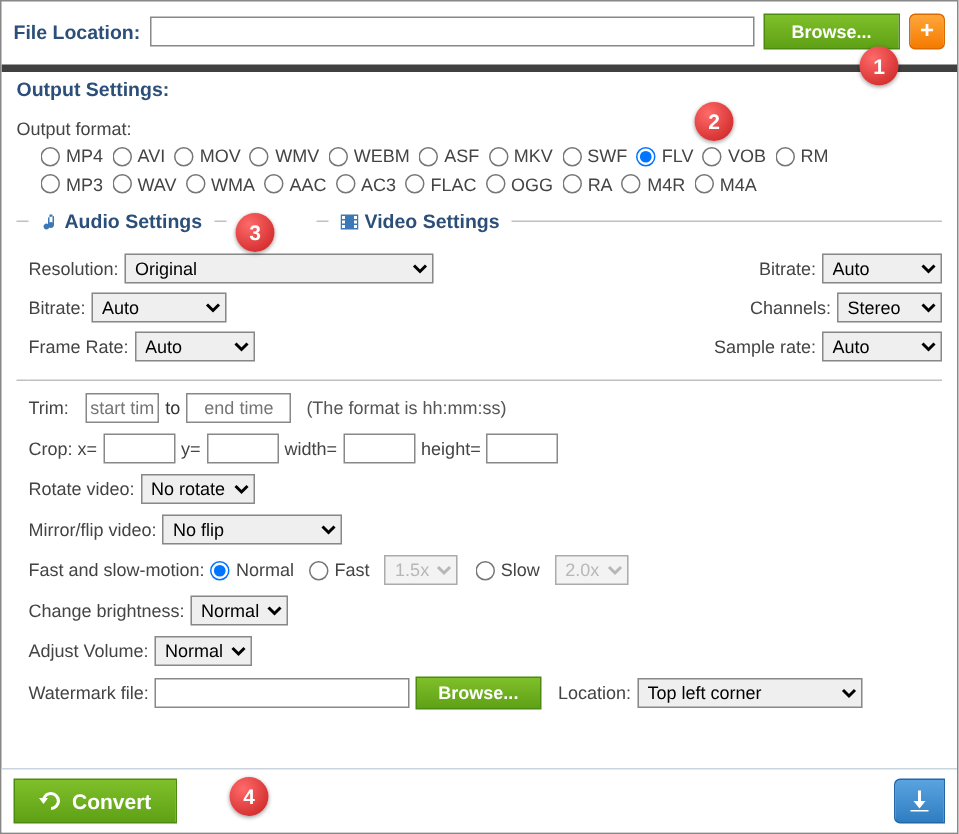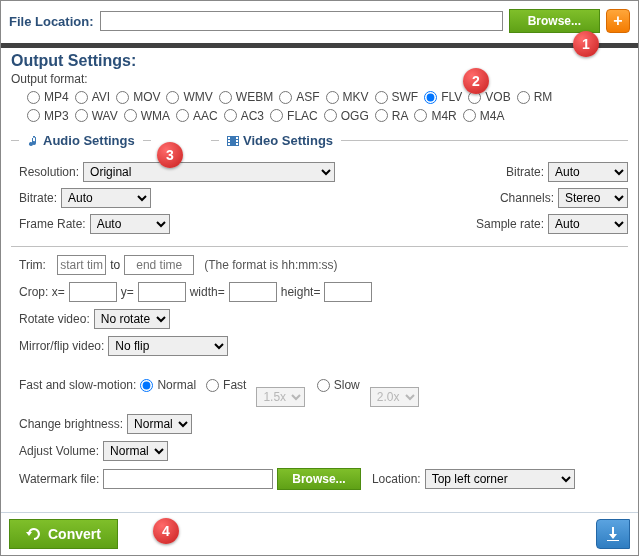--- a/index.html
+++ b/index.html
@@ -39,21 +39,21 @@
     width: 24px;
     font-size: 16px;
     line-height: 20px;
     display: flex; align-items: center; justify-content: center;
     border-radius: 4px;
     cursor: pointer;
   }
   .section {
     padding: 4px 10px 2px 10px;
   }
-  .output-title { font-size: 16px; margin-bottom: 2px; }
+  .output-title { font-size: 13px; margin-bottom: 12px; }
   .output-format-label { color: #444; font-size: 12px; margin-bottom: 2px; }
   .formats { padding-left: 16px; }
   .fmt { display: inline-flex; align-items: center; margin: 2px 6px 2px 0; color: #444; }
   .fmt input { margin: 0 4px 0 0; }
 
   .legend-bar { display: flex; align-items: center; margin: 6px 0 8px 0; }
   .legend-bar .line { flex: 1; height: 1px; background: #c0c0c0; }
   .legend-bar .title { padding: 0 8px; font-weight: bold; color: #2b4f78; font-size: 13px; display: flex; align-items: center; gap: 4px; }
   .legend-bar .stub { width: 8px; height: 1px; background: #c0c0c0; }
   .icon-sq { width: 12px; height: 12px; display: inline-block; }
@@ -66,21 +66,21 @@
   .field label { color: #444; }
   select, input[type=text] {
     border: 1px solid #888;
     background: #fff;
     font-size: 12px;
     height: 20px;
     padding: 0 2px;
     font-family: inherit;
   }
   select { background: #efefef; }
-  .dimmed { background: #eee; color: #999; margin-top: 24px; }
+  .dimmed { background: #eee; color: #999; }
 
   .adv { padding: 0 10px 0 18px; }
   .adv .field { margin: 7px 0; flex-wrap: wrap; }
   .sm { width: 48px; text-align: center; }
   .placeholder { color: #aaa; }
   .note { color: #555; margin-left: 6px; }
 
   .wm-input { width: 170px; height: 22px; }
   .btn-browse2 {
     background: linear-gradient(#7fbf2a, #5fa116);
@@ -243,21 +243,21 @@
       <span>Video Settings</span>
     </span>
     <span class="line"></span>
   </div>
 </div>
 
 <div class="two-col">
   <div class="col-left">
     <div class="field">
       <label>Resolution:</label>
-      <select style="width:252px"><option>Original</option></select>
+      <select style="width:206px"><option>Original</option></select>
     </div>
     <div class="field">
       <label>Bitrate:</label>
       <select style="width:90px"><option>Auto</option></select>
     </div>
     <div class="field">
       <label>Frame Rate:</label>
       <select style="width:80px"><option>Auto</option></select>
     </div>
   </div>

